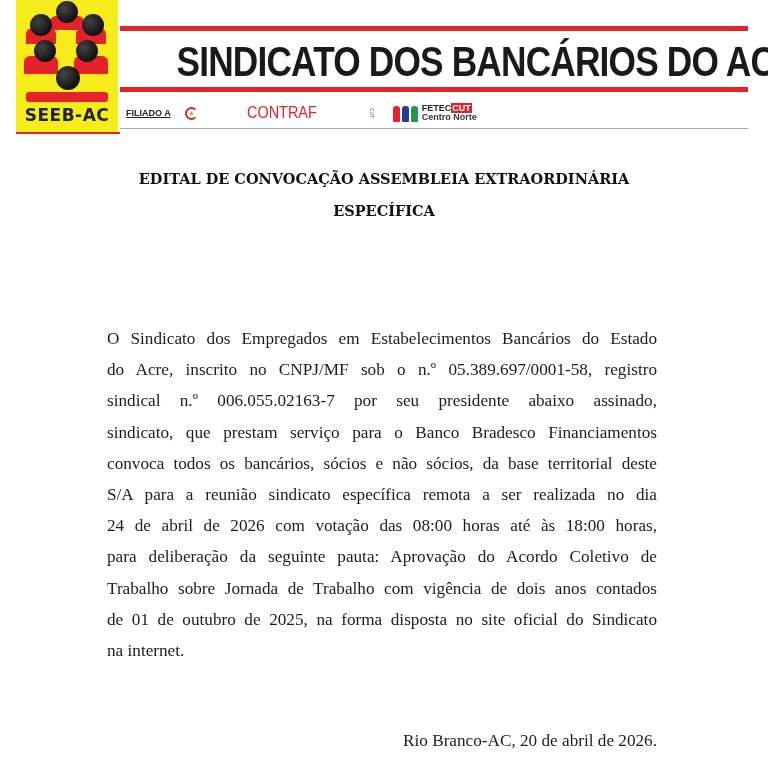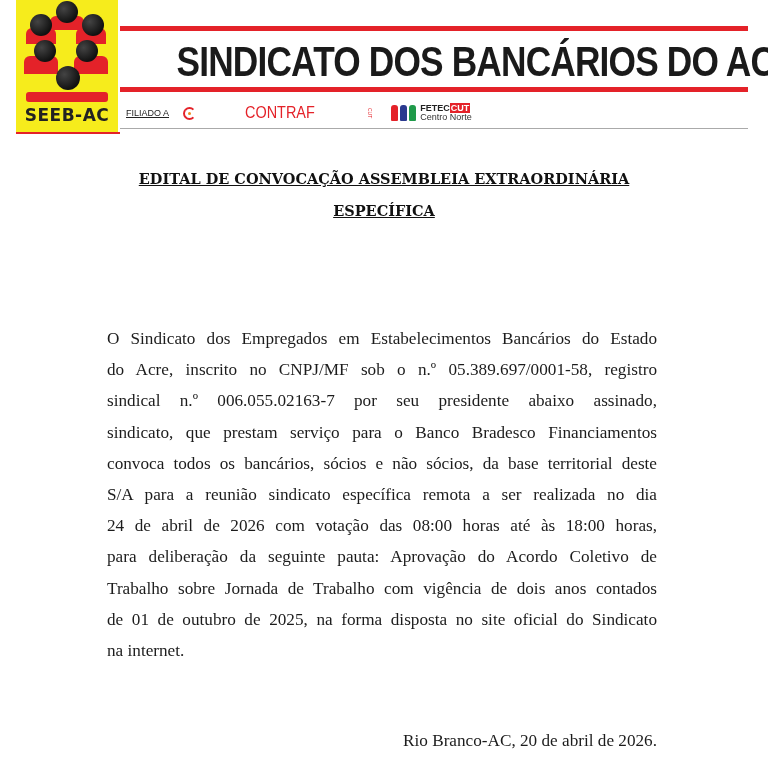--- a/index.html
+++ b/index.html
@@ -10,34 +10,34 @@
     .logo .body { position: absolute; background: #e42229; border-radius: 6px 6px 0 0; }
     .logo .bar { position: absolute; left: 10px; width: 82px; height: 10px; background: #e42229; border-radius: 3px; }
     .logo .acr { position: absolute; left: 0; right: 0; top: 105px; text-align: center; font-family: "DejaVu Sans", sans-serif; font-weight: bold; font-size: 17px; color: #222; letter-spacing: 0.5px; }
     .logo-underline { position: absolute; left: 16px; top: 132px; width: 104px; height: 2px; background: #e42229; }
 
     .banner { position: absolute; left: 120px; top: 26px; width: 628px; }
     .red-line { height: 5px; background: #e42229; }
     .banner-title { height: 56px; line-height: 60px; text-align: center; font-family: "Liberation Sans", sans-serif; font-weight: bold; font-size: 43px; color: #1a1a1a; letter-spacing: -1px; transform: scaleX(0.82); transform-origin: center; white-space: nowrap; }
     .affil { position: absolute; left: 120px; top: 100px; width: 628px; height: 26px; display: flex; align-items: center; font-family: "Liberation Sans", sans-serif; }
     .affil-line { position: absolute; left: 120px; top: 128px; width: 628px; height: 1px; background: #aaa; }
-    .filiado { font-size: 9px; font-weight: normal; color: #222; margin-left: 6px; margin-right: 14px; text-decoration: underline; }
+    .filiado { font-size: 9px; font-weight: bold; color: #222; margin-left: 6px; margin-right: 14px; text-decoration: underline; }
     .contraf { display: flex; align-items: center; margin-right: 18px; gap: 46px; }
     .contraf-icon { width: 13px; height: 13px; border: 2.5px solid #e42229; border-right-color: transparent; border-radius: 50%; position: relative; margin-right: 3px; box-sizing: border-box; }
     .contraf-icon::after { content: ""; position: absolute; left: 3px; top: 3px; width: 3px; height: 3px; background: #f08a1c; border-radius: 50%; }
     .contraf-text { font-size: 17px; color: #e42229; transform: scaleX(0.85); transform-origin: left; }
     .contraf-sub { font-size: 5px; color: #e42229; writing-mode: vertical-rl; margin-left: -6px; }
-    .fetec { display: flex; align-items: center; }
+    .fetec { display: flex; align-items: flex-end; }
     .fig { width: 7px; height: 16px; margin-right: 2px; border-radius: 3px 3px 1px 1px; }
     .fetec-text { margin-left: 2px; line-height: 9px; }
     .fetec-top { font-size: 9px; font-weight: bold; color: #222; }
     .fetec-cut { background: #e42229; color: #fff; padding: 0 1px; }
-    .fetec-bottom { font-size: 9px; font-weight: normal; color: #333; }
+    .fetec-bottom { font-size: 9px; font-weight: bold; color: #333; }
 
-    .doc-title { position: absolute; left: 0; width: 768px; text-align: center; font-family: "DejaVu Serif", serif; font-weight: bold; font-size: 14.5px; color: #111; text-decoration: underline; }
+    .doc-title { position: absolute; left: 0; width: 768px; text-align: center; font-family: "DejaVu Serif", serif; font-weight: bold; font-size: 14.5px; color: #111; }
     .t1 { top: 170px; }
     .t2 { top: 202px; }
 
     .para { position: absolute; left: 107px; top: 323px; width: 550px; font-family: "Liberation Serif", serif; font-size: 17.2px; line-height: 31.2px; text-align: justify; color: #1c1c1c; }
     .para .line { display: block; text-align: justify; text-align-last: justify; height: 31.2px; white-space: nowrap; }
     .para .line.last { text-align-last: left; }
 
     .signature { position: absolute; right: 111px; top: 731px; font-family: "Liberation Serif", serif; font-size: 17.2px; color: #1c1c1c; }
   </style>
 </head>

